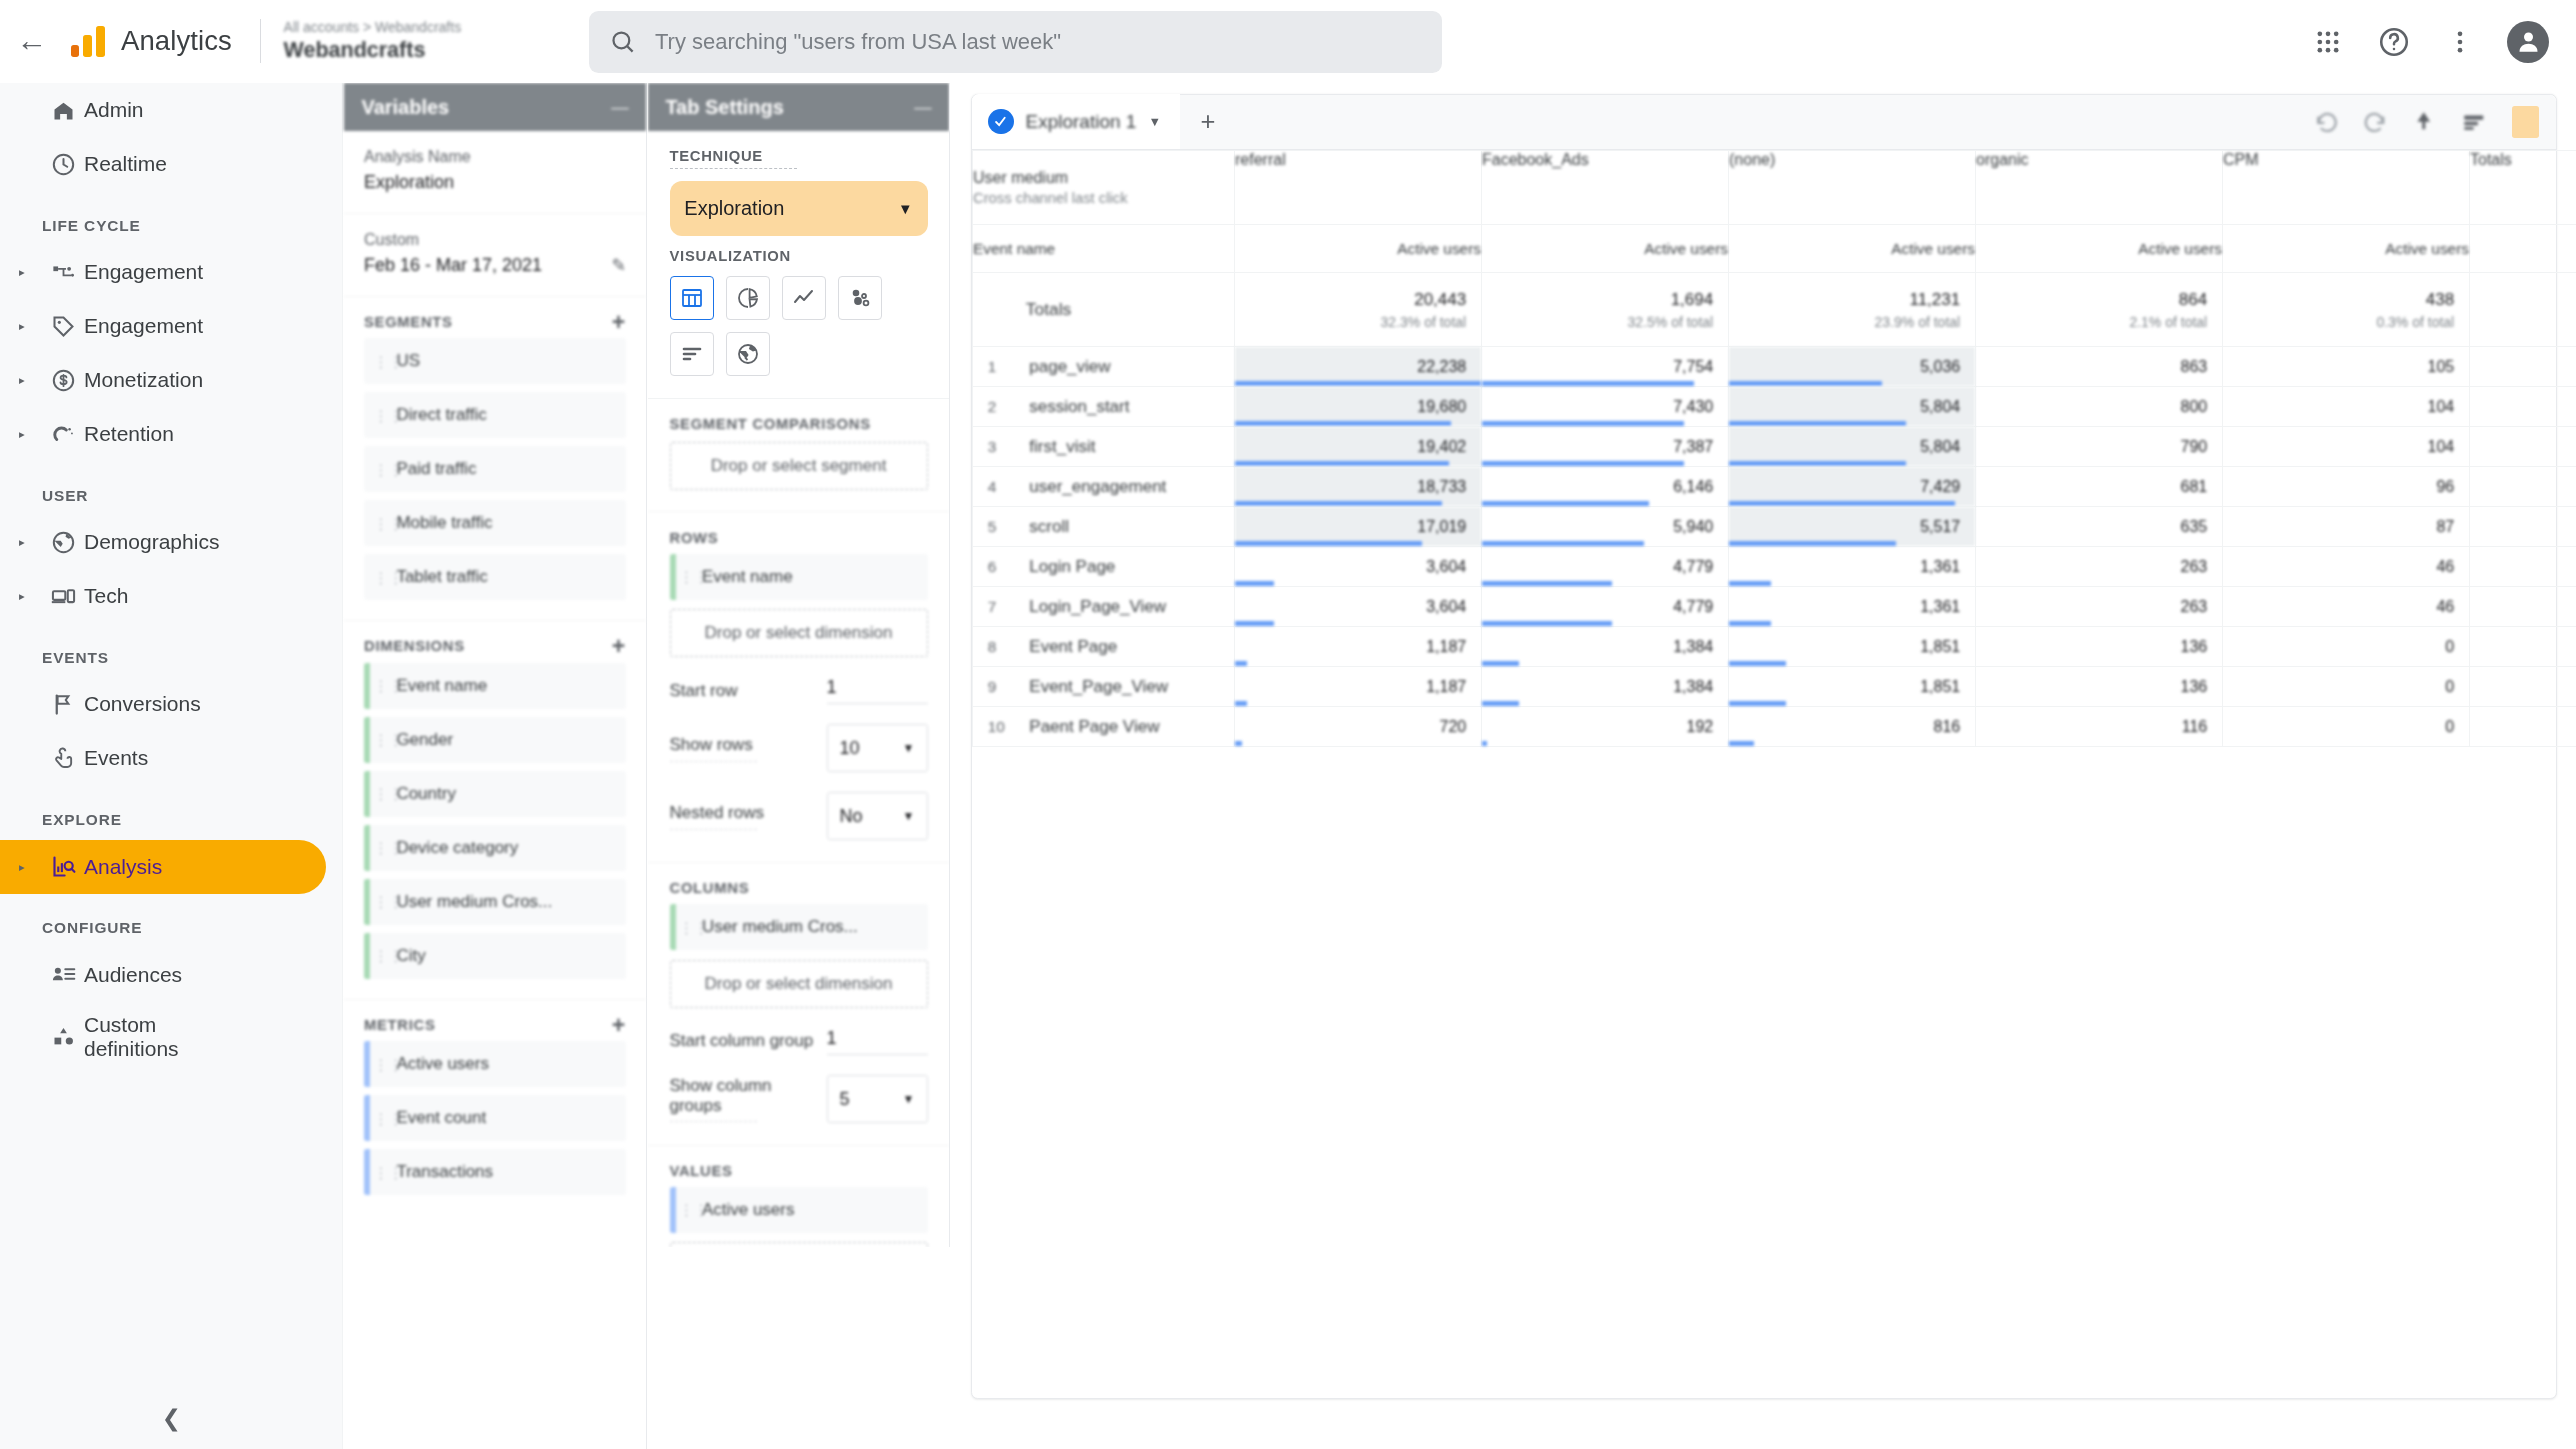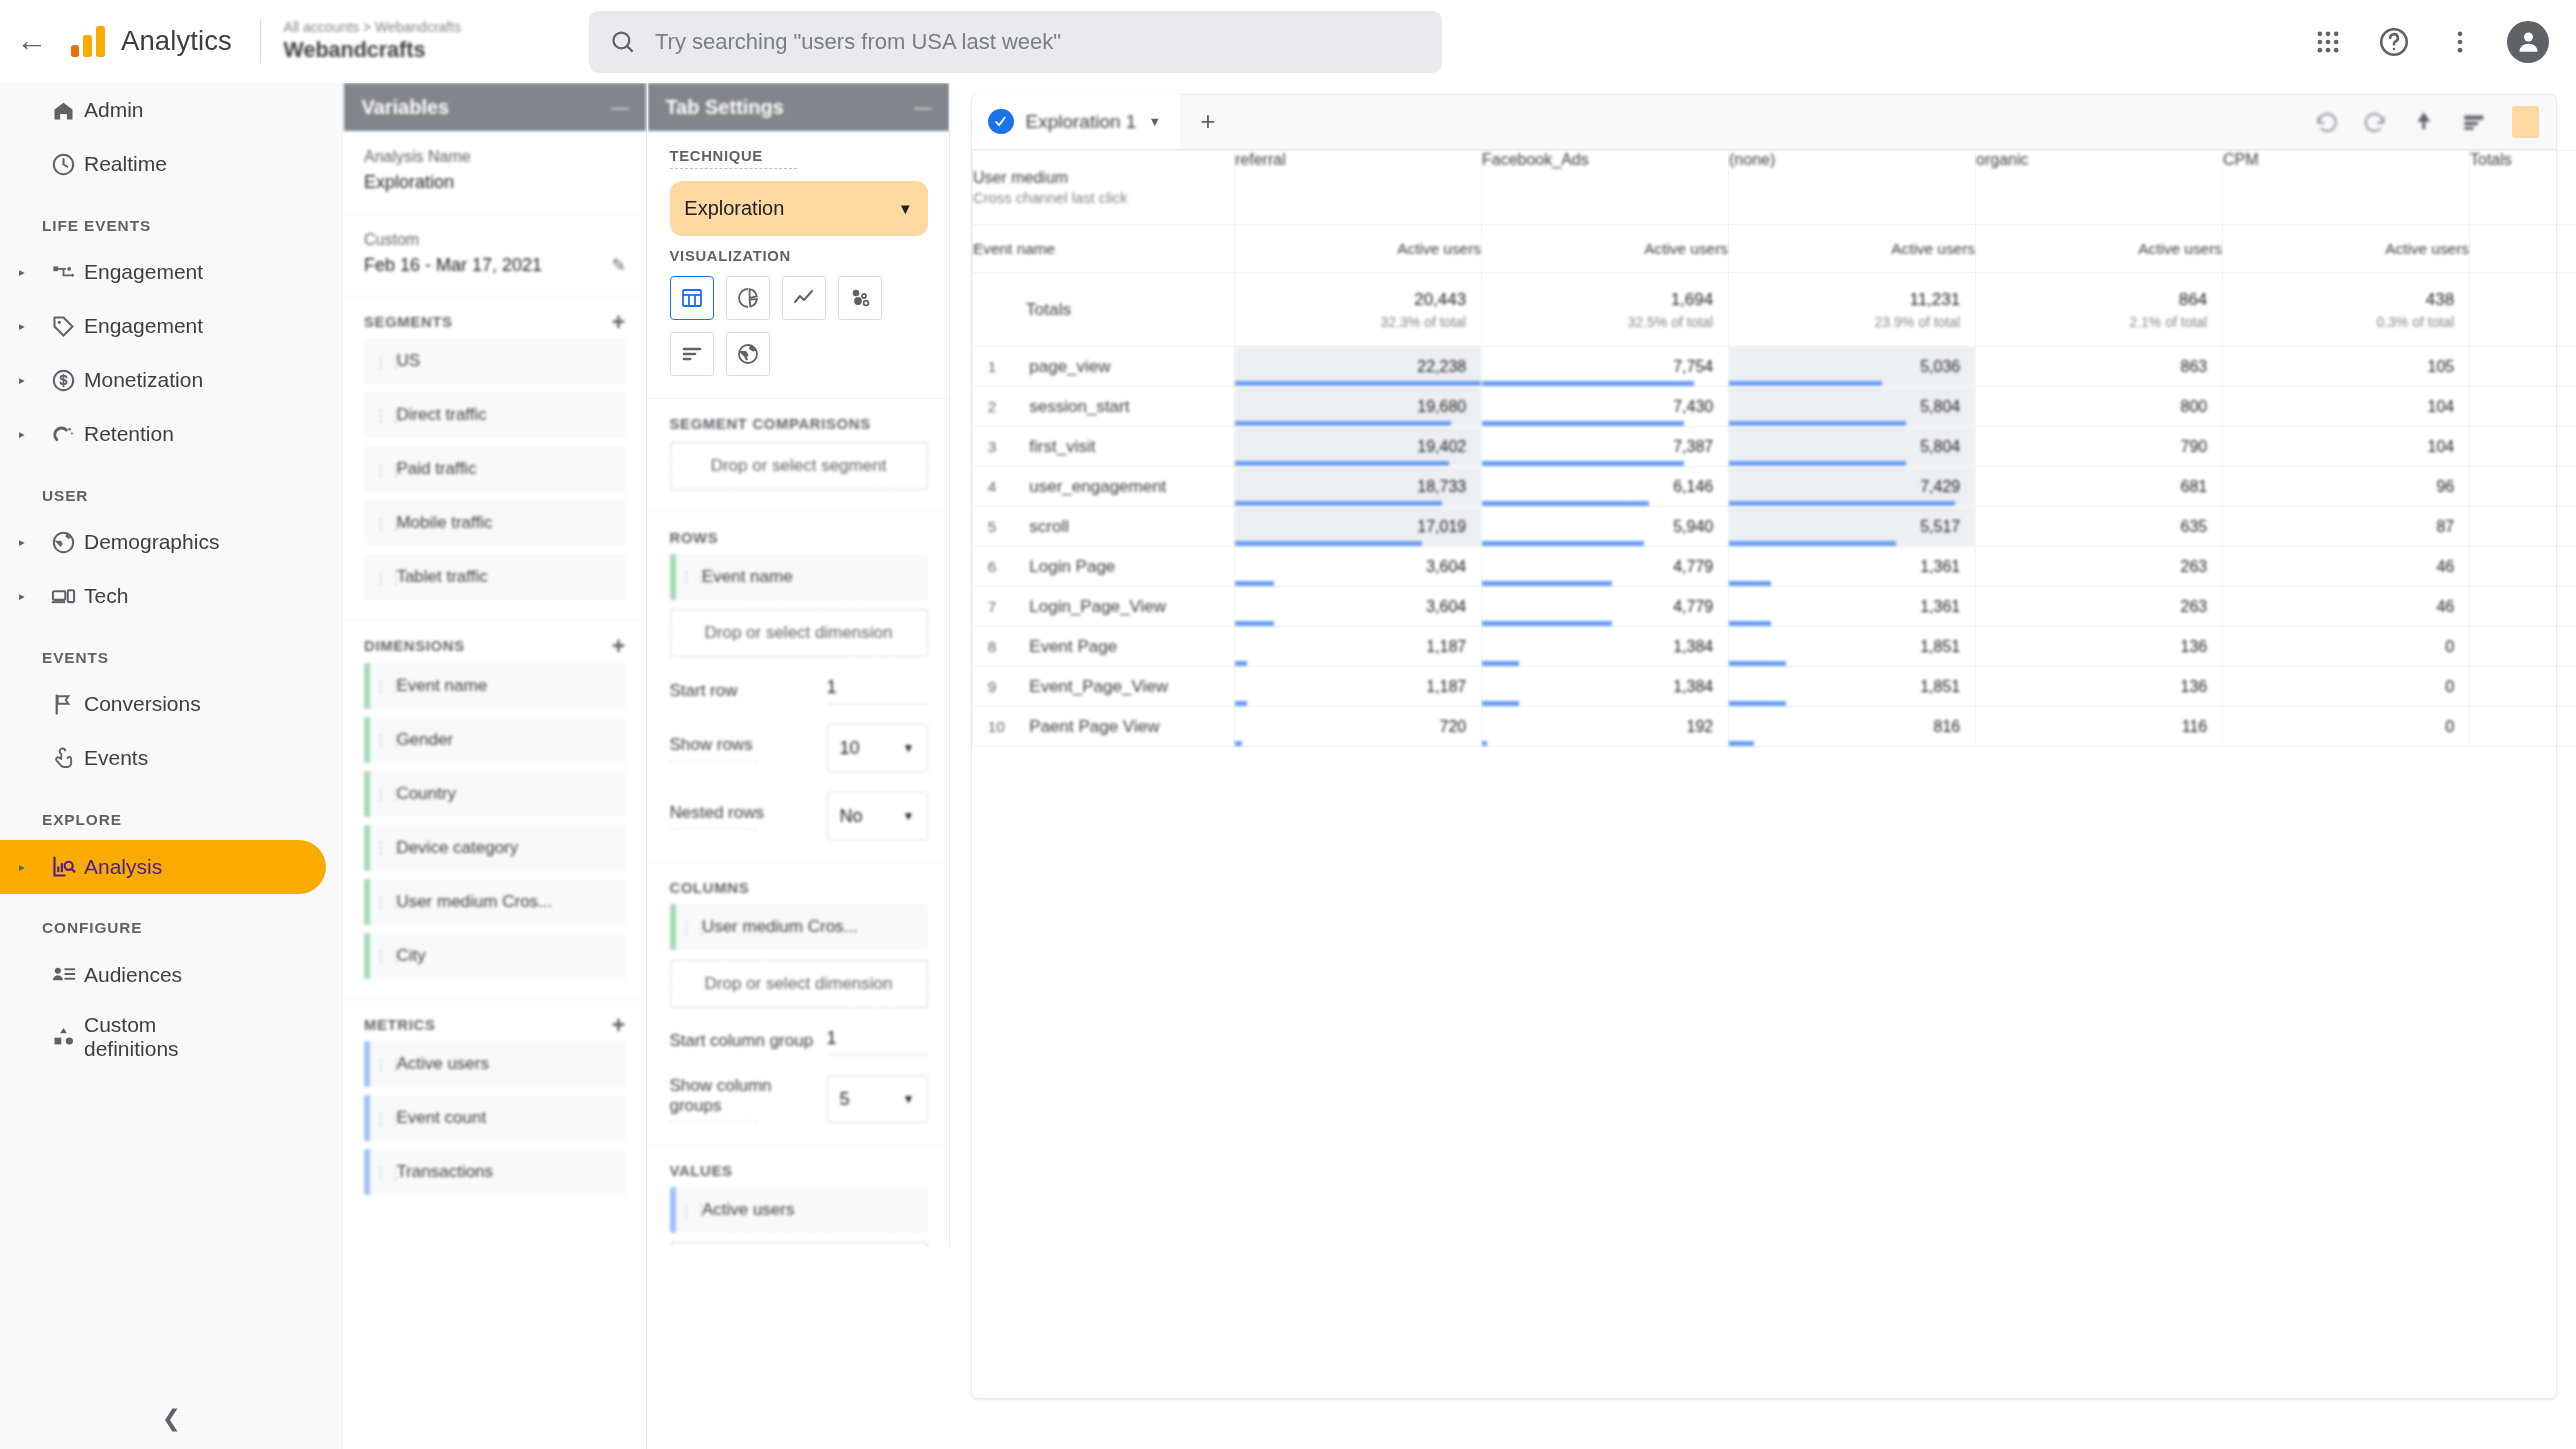--- a/index.html
+++ b/index.html
@@ -270,21 +270,21 @@
       <div class="nav-item">
         <span class="nav-caret"></span>
         <span class="nav-ico">
           <svg width="27" height="27" viewBox="0 0 24 24" fill="currentColor">
             <circle cx="12" cy="12" r="8.6" fill="none" stroke="currentColor" stroke-width="1.8"></circle>
             <path d="M12 7.2V12l3.3 2" fill="none" stroke="currentColor" stroke-width="1.8" stroke-linecap="round"></path>
           </svg>
         </span>
         <span class="nav-label">Realtime</span>
       </div>
-      <div class="nav-section">LIFE EVENTS</div>
+      <div class="nav-section">LIFE CYCLE</div>
       <div class="nav-item">
         <span class="nav-caret">▸</span>
         <span class="nav-ico">
           <svg width="27" height="27" viewBox="0 0 24 24" fill="currentColor">
             <rect x="3" y="6.6" width="4.2" height="4.2"></rect>
             <circle cx="17" cy="8.7" r="1.7"></circle>
             <circle cx="20" cy="14.5" r="1.3"></circle>
             <path d="M7.2 8.7h7M12 8.7v5.8h6.7" fill="none" stroke="currentColor" stroke-width="1.6"></path>
           </svg>
         </span>

